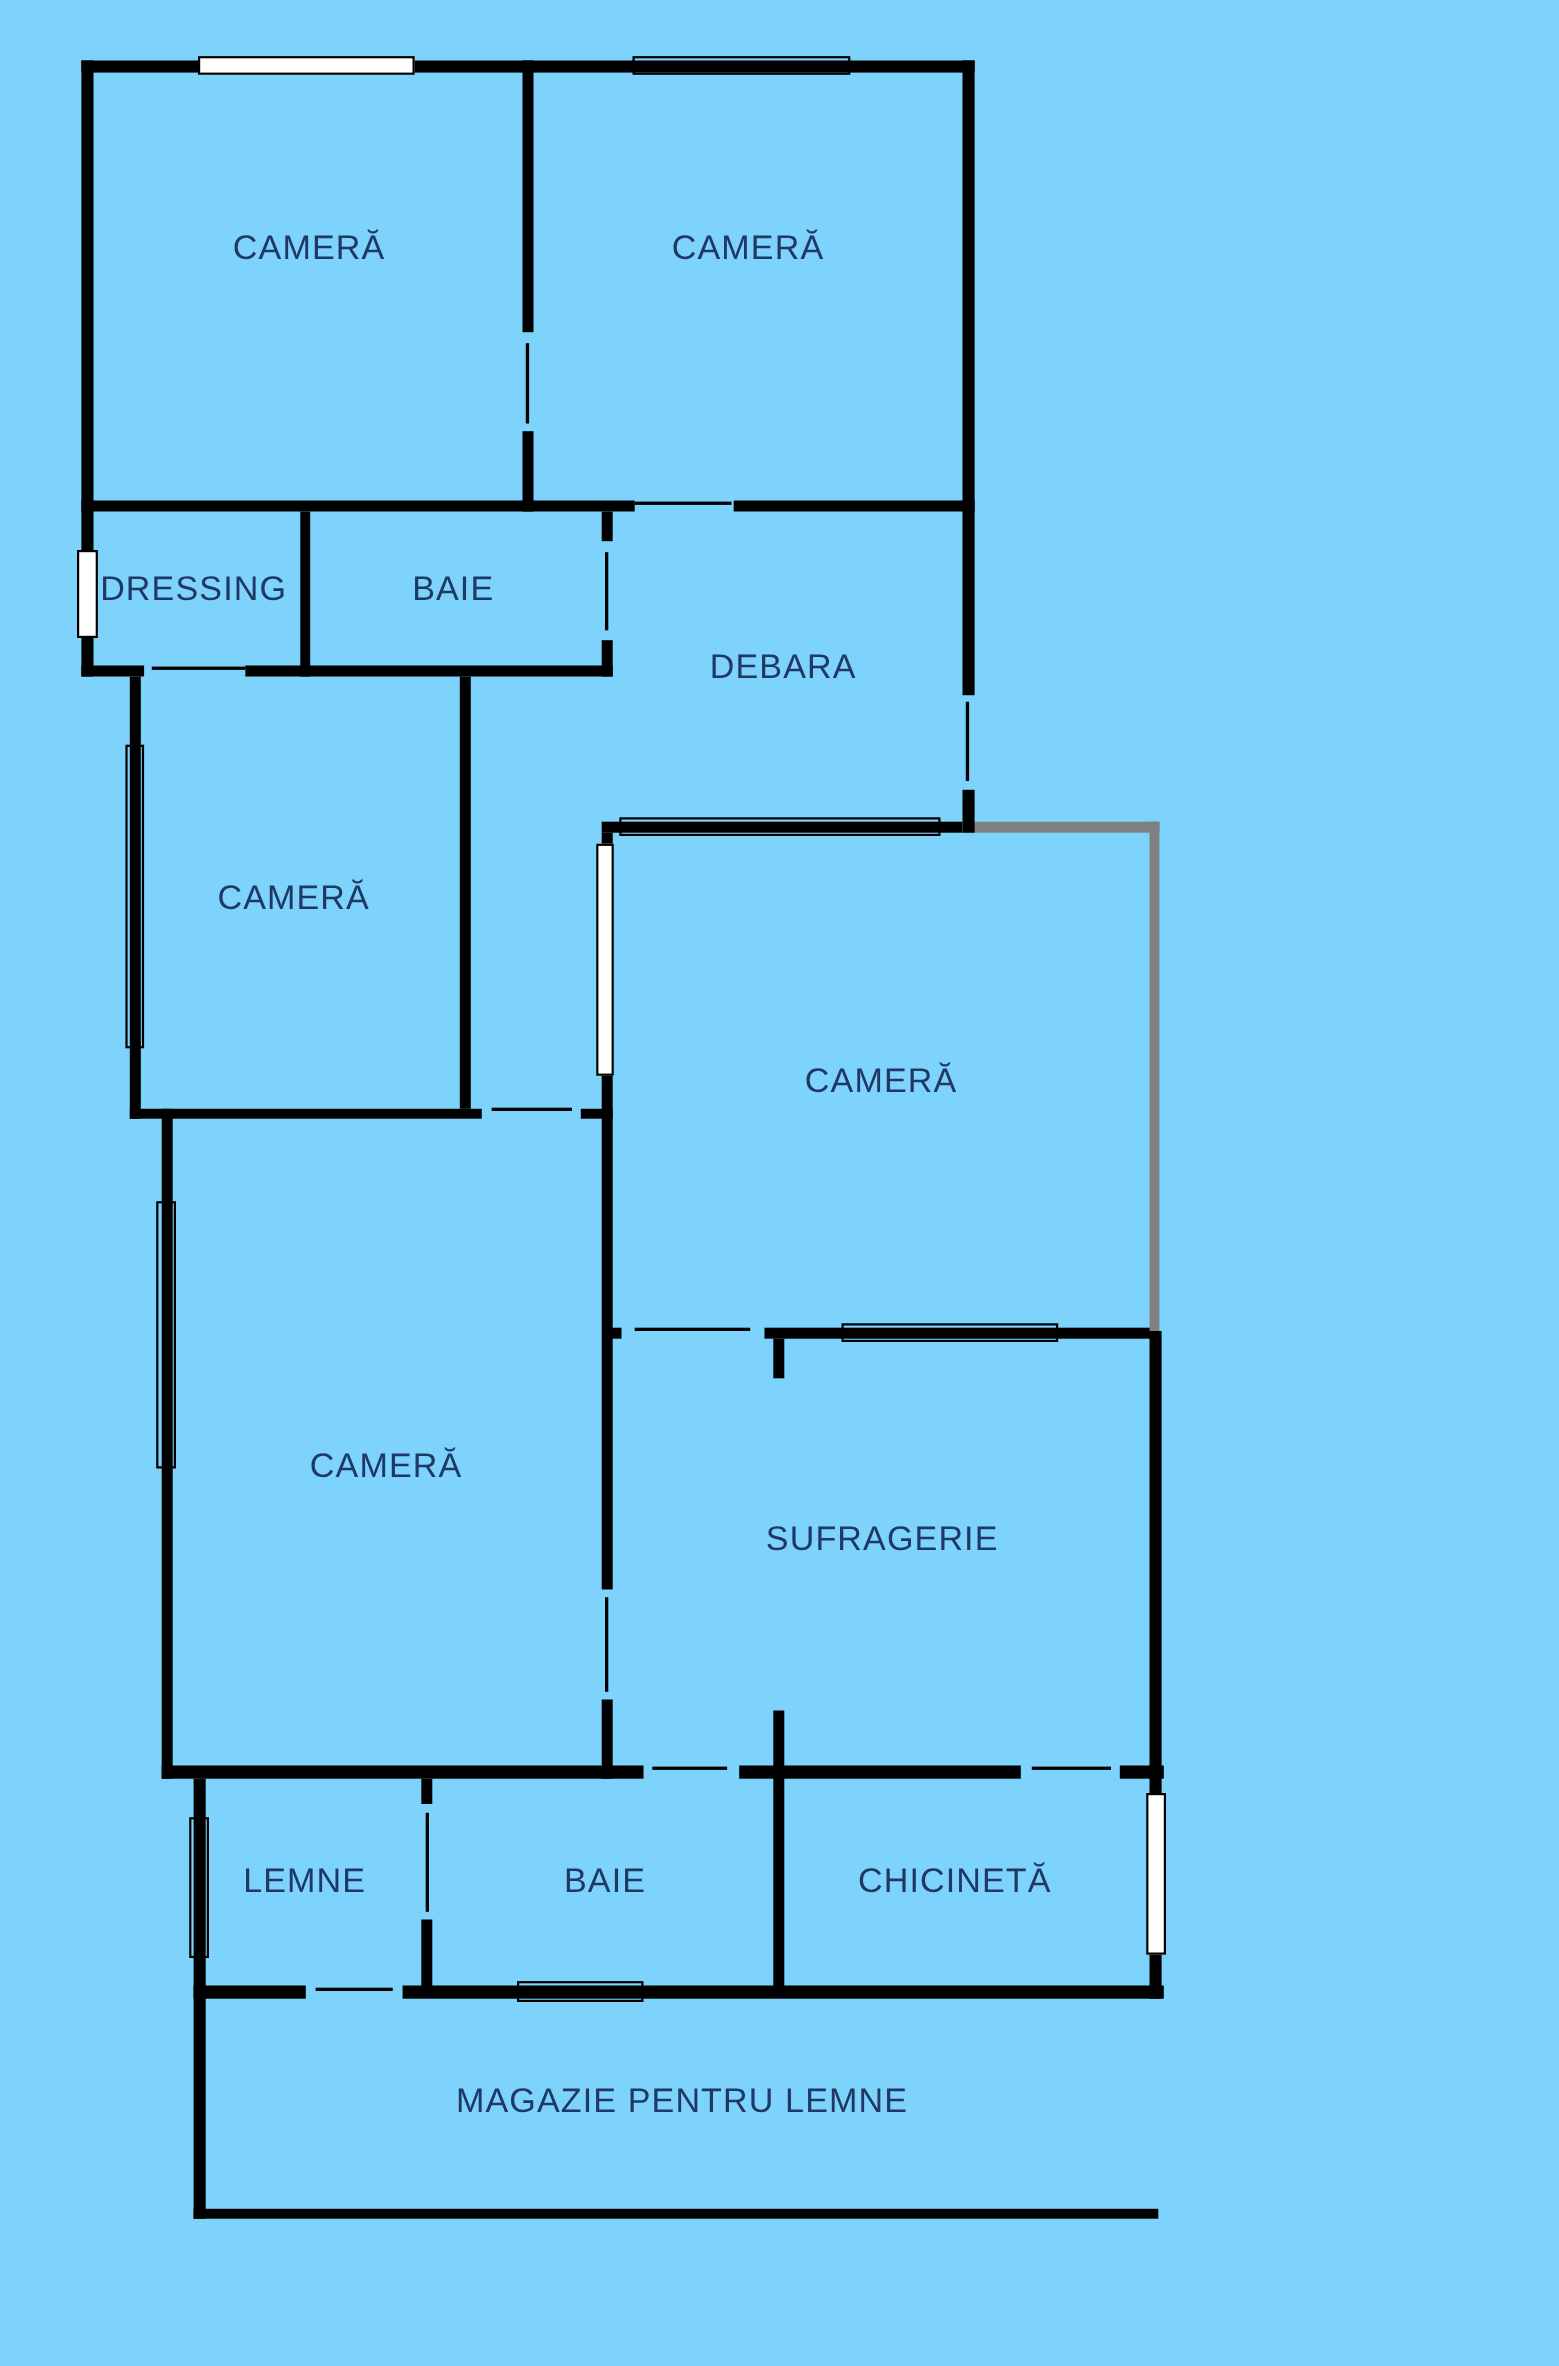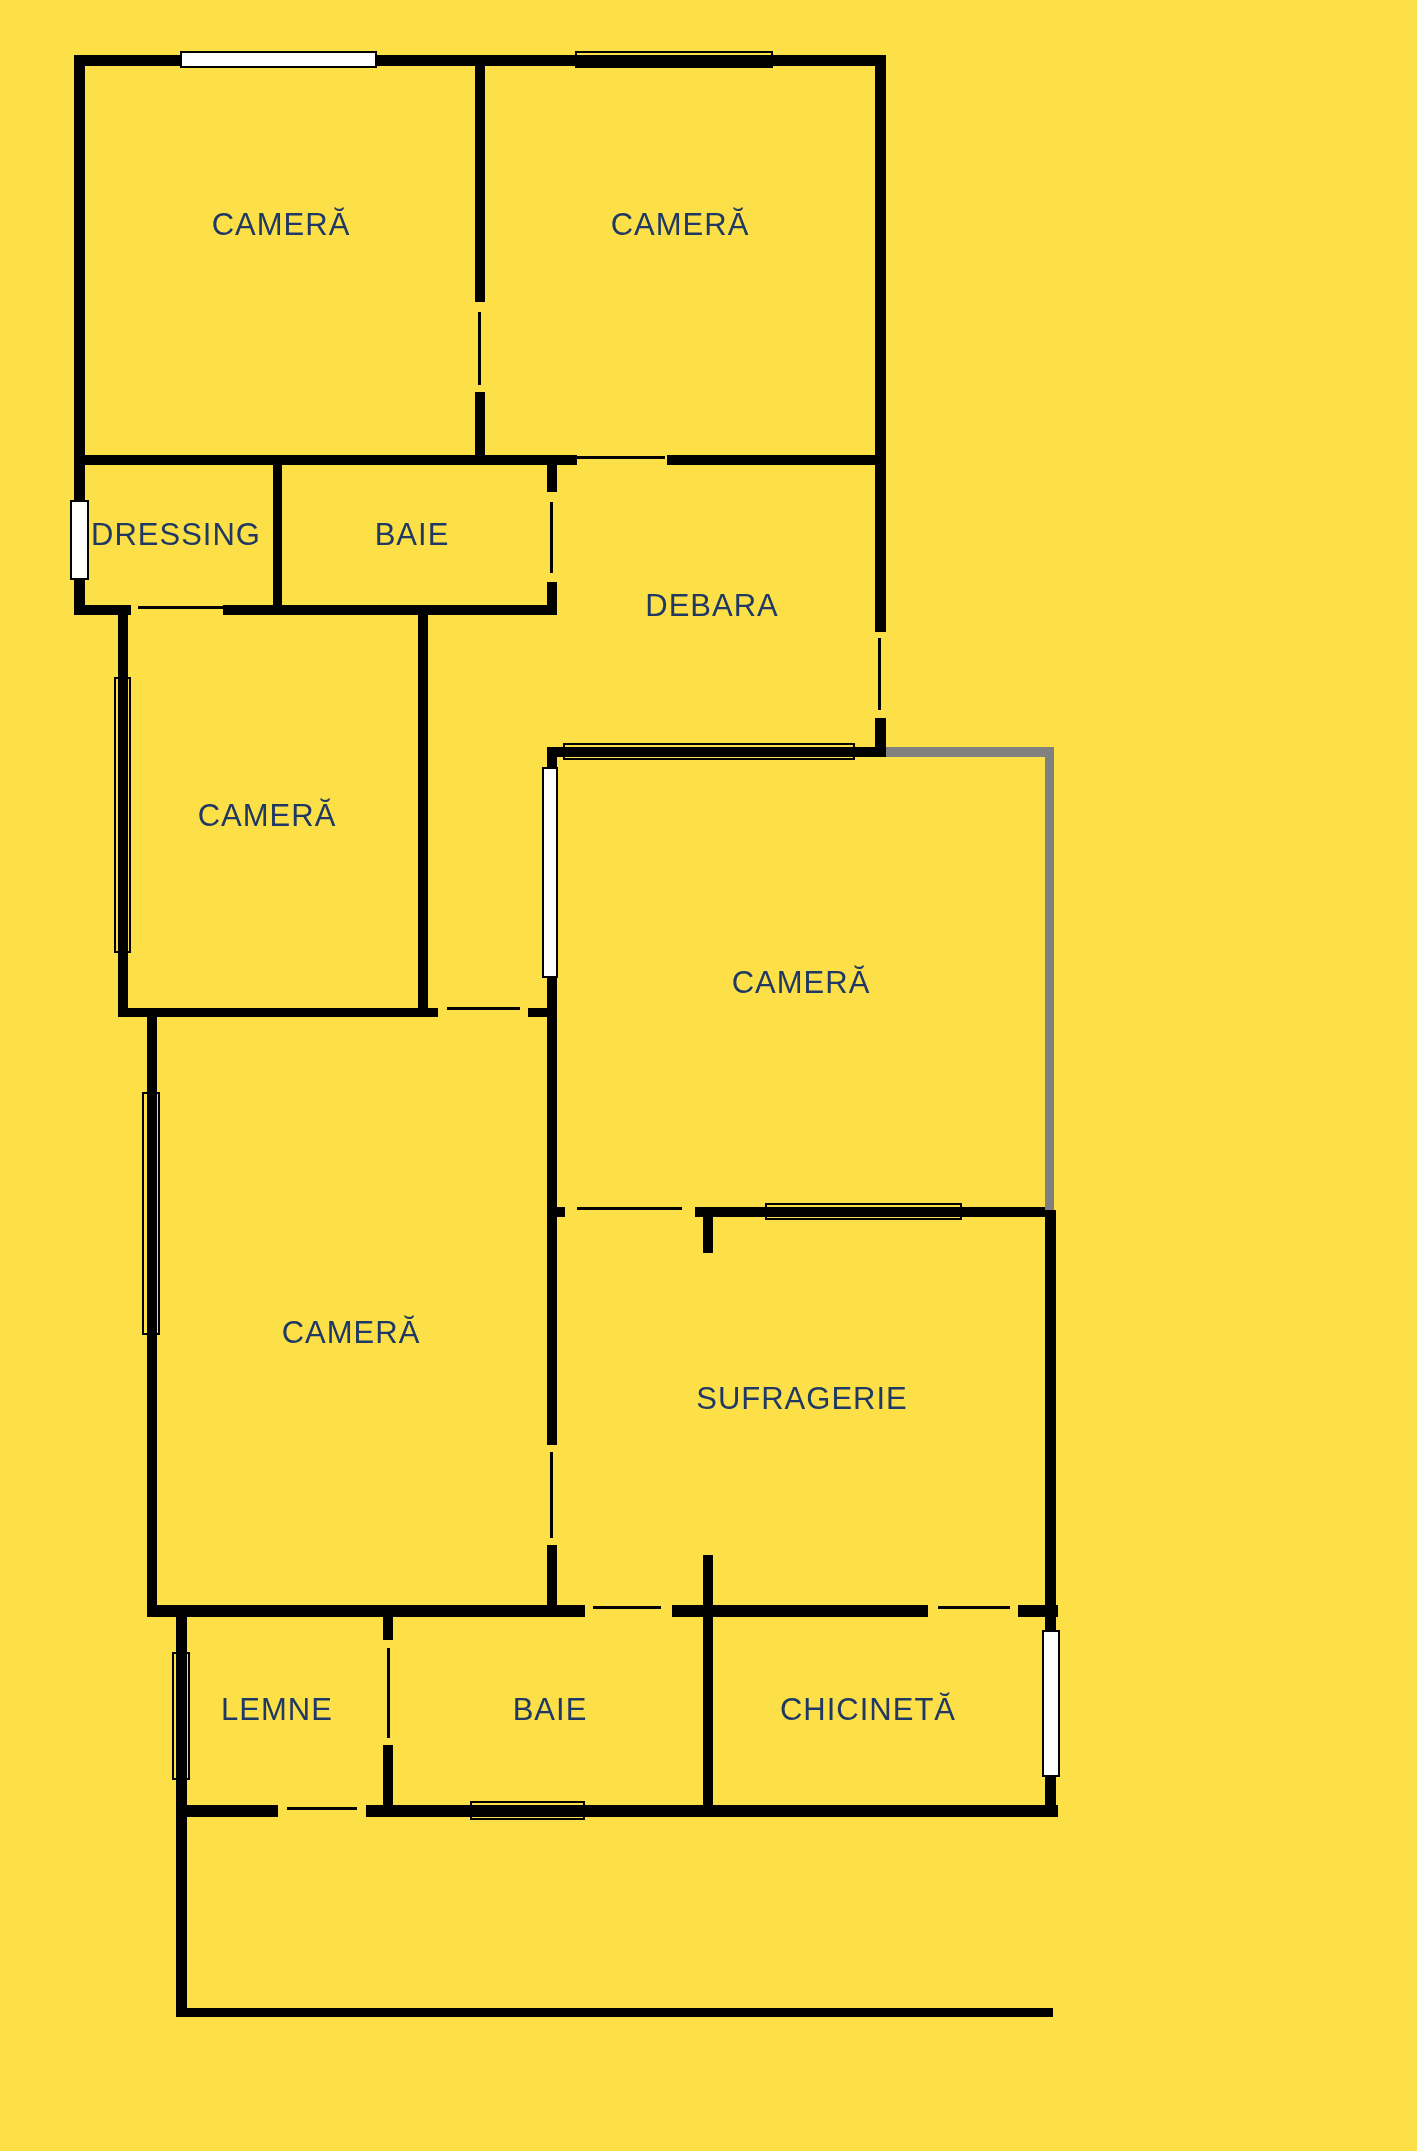--- a/index.html
+++ b/index.html
@@ -1,19 +1,19 @@
 <!DOCTYPE html>
 <html><head>
 <meta charset="utf-8">
 <style>
   html,body{margin:0;padding:0;background:#ffffff;}
   #canvas{
     position:relative;
     width:1417px;height:2151px;
-    background:#fde047;
+    background:#7dd3fc;
     overflow:hidden;
     font-family:"Liberation Sans", sans-serif;
   }
   .wall{position:absolute;background:#000000;}
   .wall.gray{background:#808080;}
   .door{position:absolute;background:#000000;}
   .window{position:absolute;border:2px solid #000000;box-sizing:border-box;}
   .window.opaque{background:#ffffff;}
   .window.overlay{background:transparent;}
   .room-label{
@@ -95,13 +95,14 @@
     <div class="room-label" style="left: 176px; top: 535px;">DRESSING</div>
     <div class="room-label" style="left: 412px; top: 535px;">BAIE</div>
     <div class="room-label" style="left: 712px; top: 606px;">DEBARA</div>
     <div class="room-label" style="left: 267px; top: 816px;">CAMERĂ</div>
     <div class="room-label" style="left: 801px; top: 983px;">CAMERĂ</div>
     <div class="room-label" style="left: 351px; top: 1333px;">CAMERĂ</div>
     <div class="room-label" style="left: 802px; top: 1399px;">SUFRAGERIE</div>
     <div class="room-label" style="left: 277px; top: 1710px;">LEMNE</div>
     <div class="room-label" style="left: 550px; top: 1710px;">BAIE</div>
     <div class="room-label" style="left: 868px; top: 1710px;">CHICINETĂ</div>
+    <div class="room-label" style="left: 620px; top: 1910px;">MAGAZIE PENTRU LEMNE</div>
   </div>
 
 </body></html>

